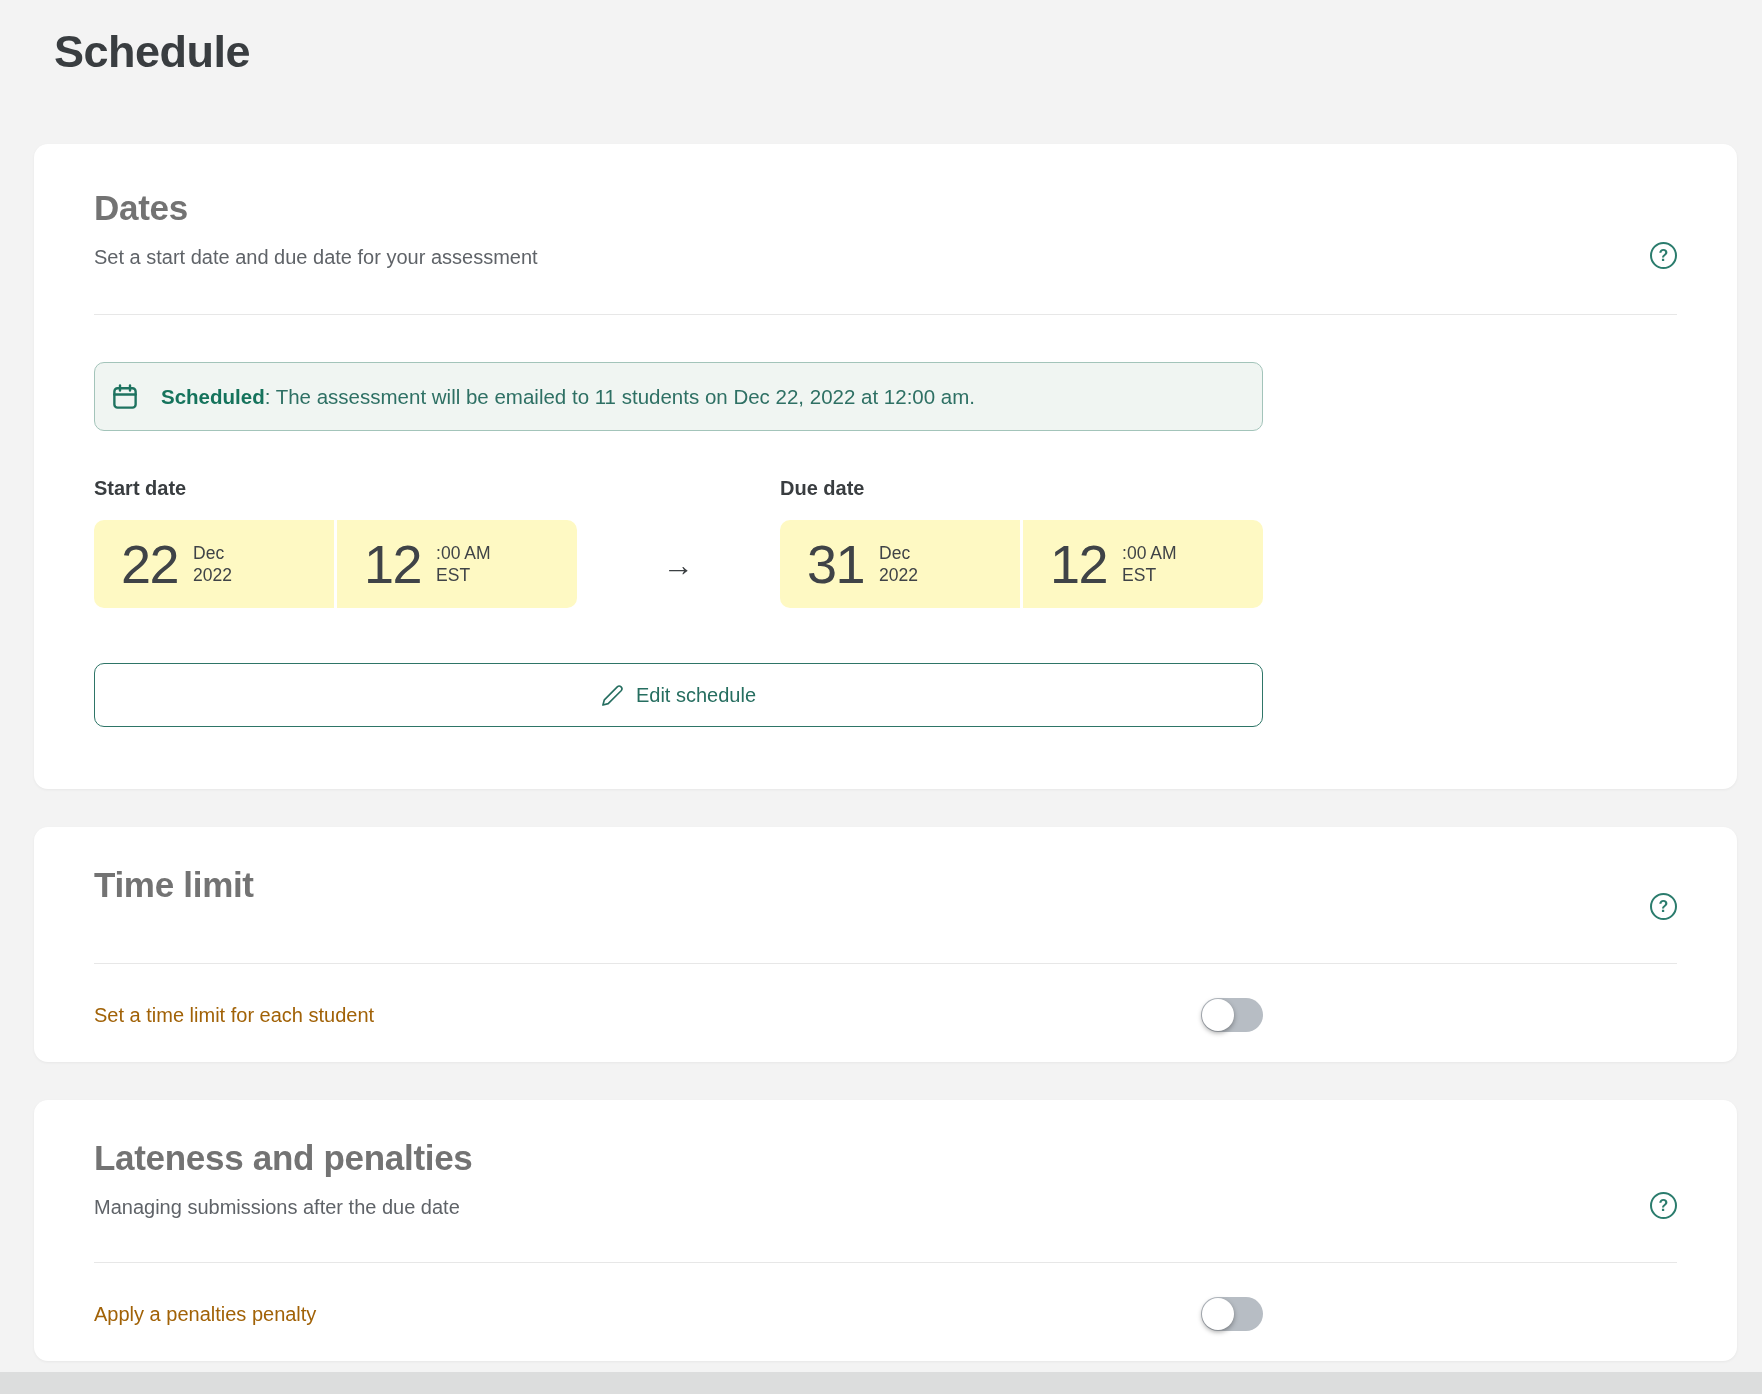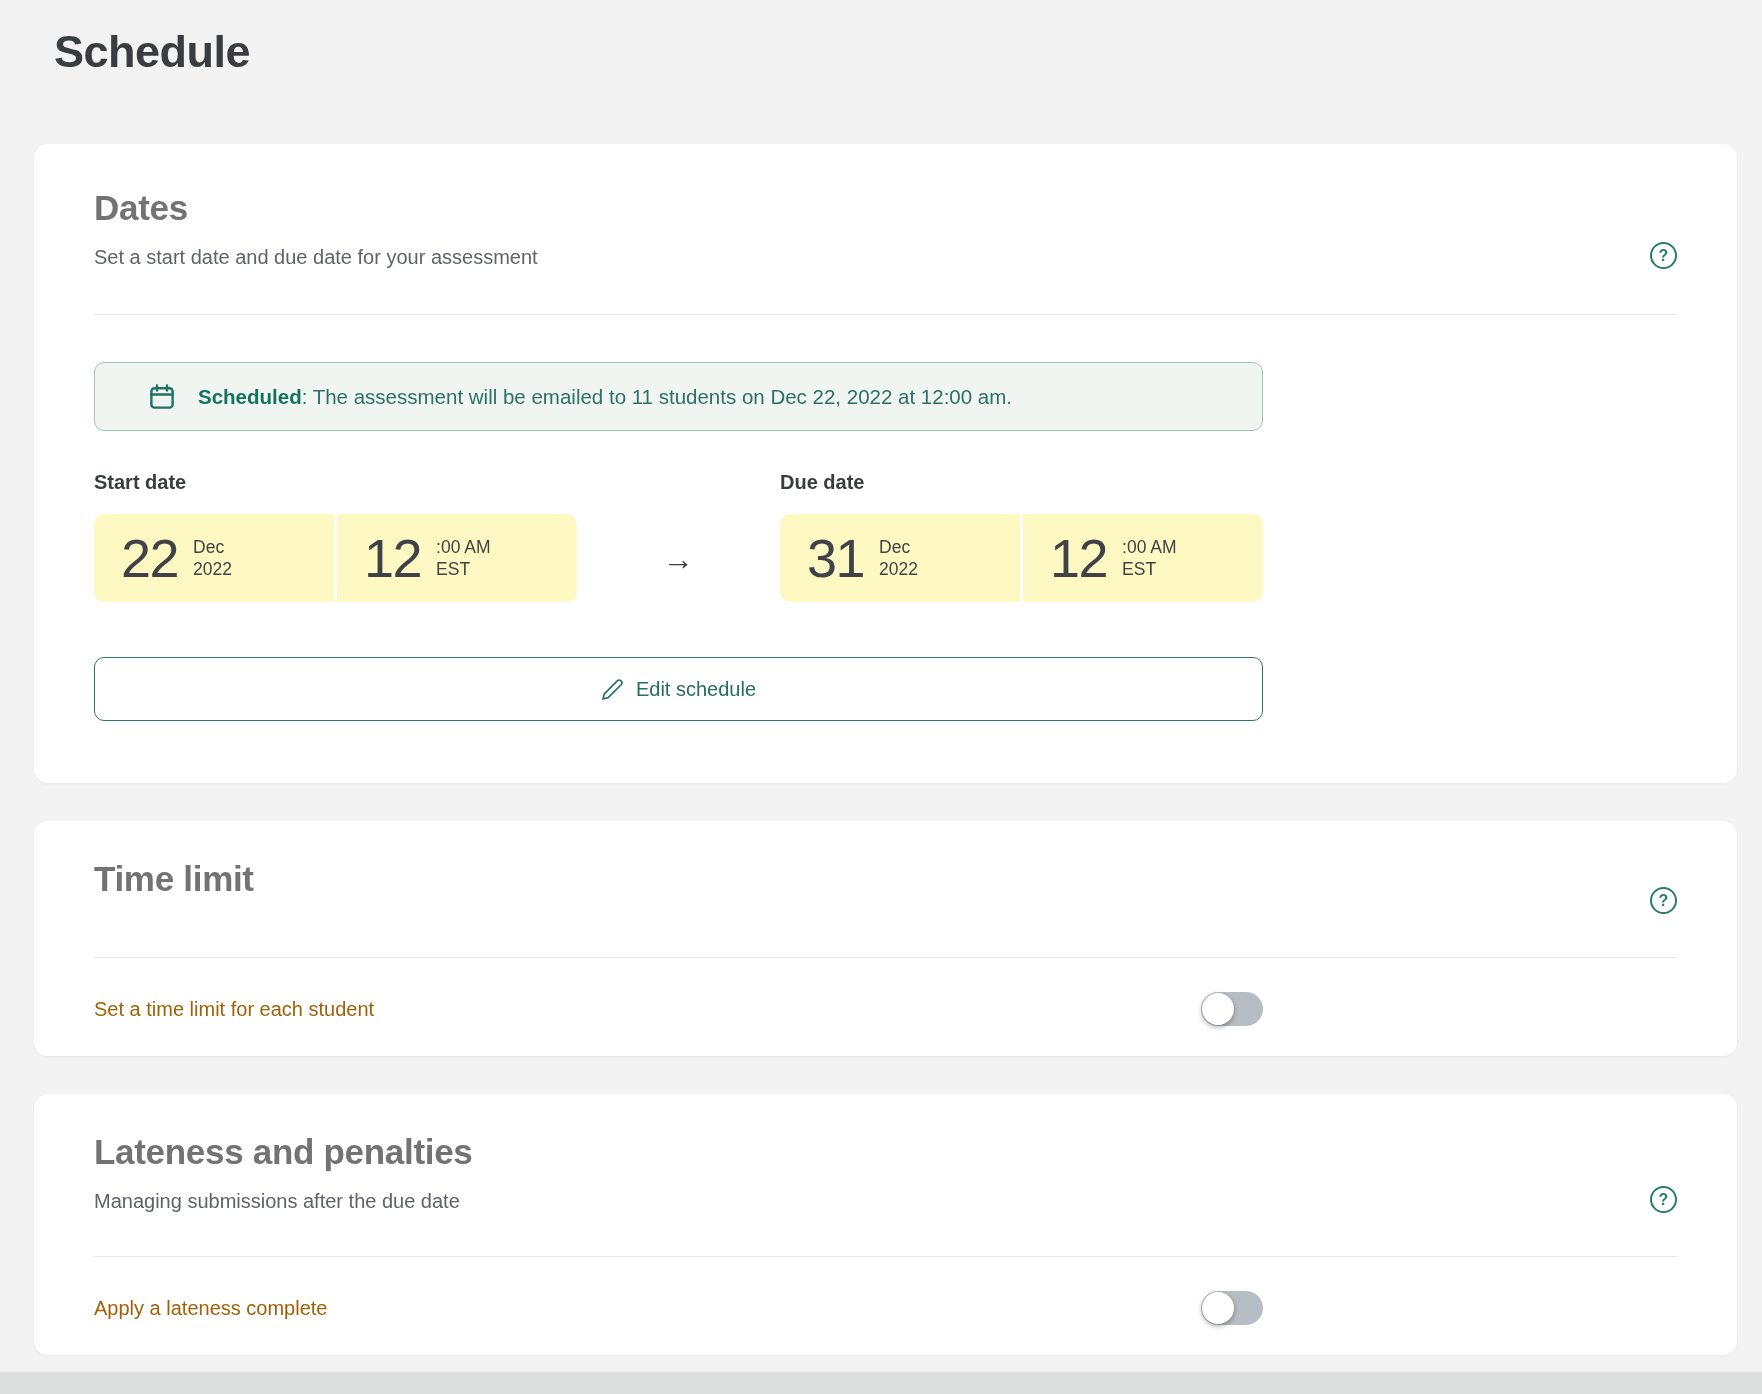--- a/index.html
+++ b/index.html
@@ -41,33 +41,33 @@
   .divider { height:1px; background:#e7e7e7; margin-top:44px; }
   .card.slim .divider { margin-top:42px; }
 
   .banner {
     margin-top:47px;
     width:1169px; height:69px;
     background:#f0f5f2;
     border:1px solid #a3c4ba;
     border-radius:10px;
     display:flex; align-items:center;
-    padding:0 52px; gap:21px;
+    padding:0 15px; gap:21px;
   }
   .banner-text { font-size:20.5px; color:#2e7064; }
   .banner-text strong { color:#15735c; font-weight:700; }
 
   .sched-grid {
     margin-top:40px;
     display:grid;
     grid-template-columns:483px 203px 483px;
     row-gap:20px;
     align-items:center;
   }
-  .date-label { font-size:20px; font-weight:700; color:#393d40; align-self:end; }
+  .date-label { font-size:20px; font-weight:700; color:#393d40; align-self:end;margin-top:6px; }
   .date-group { display:flex; gap:3px; height:88px; border-radius:10px; overflow:hidden; }
   .date-cell {
     flex:1; background:#fef9c3;
     display:flex; align-items:center;
     padding-left:27px; gap:15px;
     cursor:pointer;
   }
   .big { font-size:54px; font-weight:500; color:#3f4347; letter-spacing:-1.5px; }
   .stack { display:flex; flex-direction:column; font-size:17.5px; color:#3f4347; line-height:1.27; }
   .arrow-cell { display:flex; align-items:center; justify-content:center; font-size:31px; color:#3c4043; padding-top:4px; }
@@ -217,21 +217,21 @@
       <div>
         <h2 class="card-title">Lateness and penalties</h2>
         <div class="subtitle">Managing submissions after the due date</div>
       </div>
       <span class="help">?</span>
     </div>
 
     <div class="divider"></div>
 
     <div class="toggle-row">
-      <span class="toggle-label">Apply a lateness complete</span>
+      <span class="toggle-label">Apply a penalties penalty</span>
       <span class="toggle">
         <span class="knob"></span>
       </span>
     </div>
   </section>
 
 </div>
 
 <div class="bottom-strip"></div>
 

